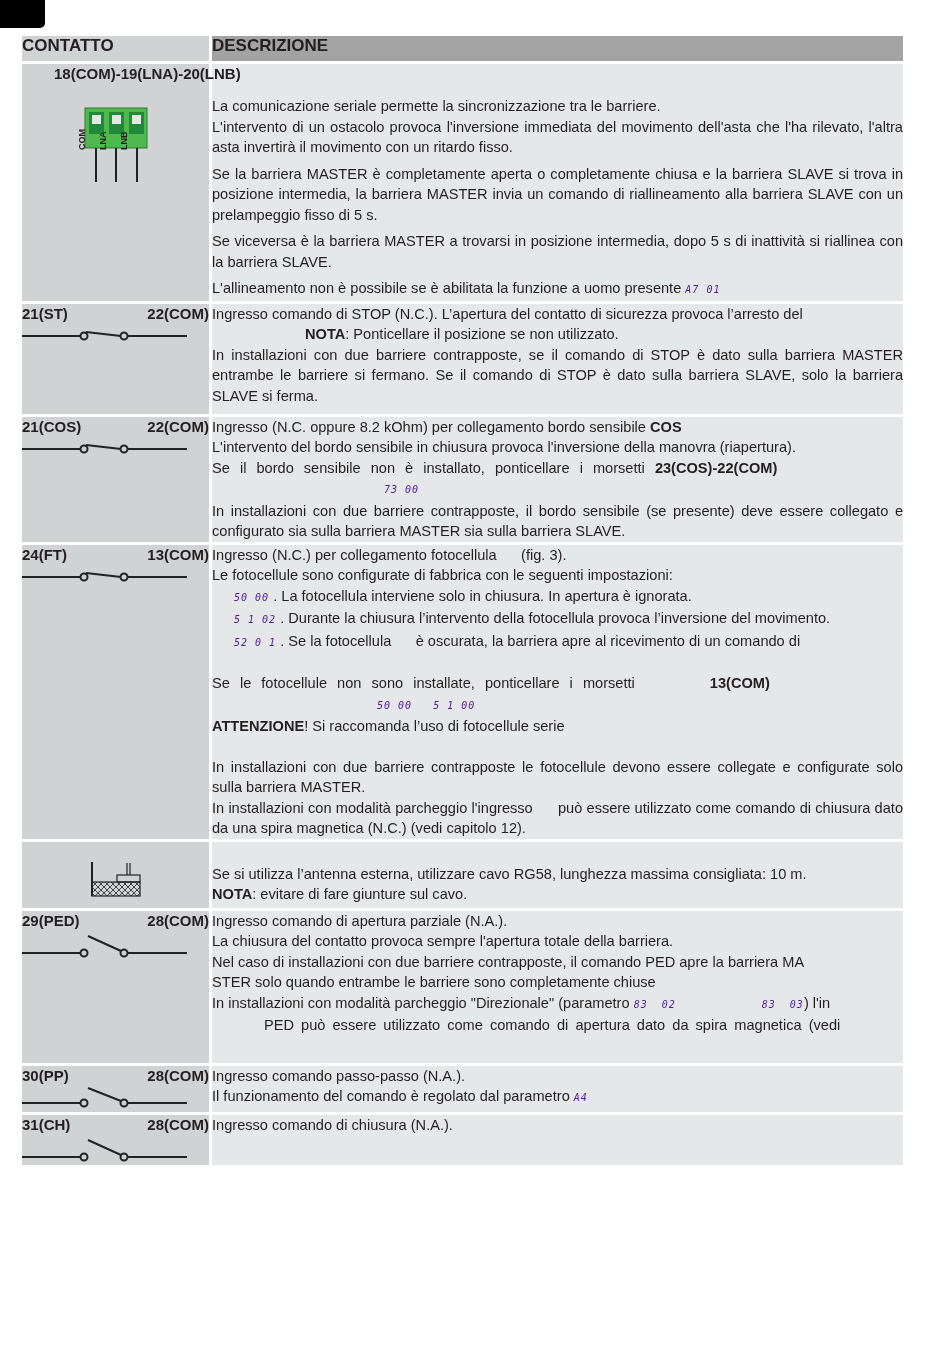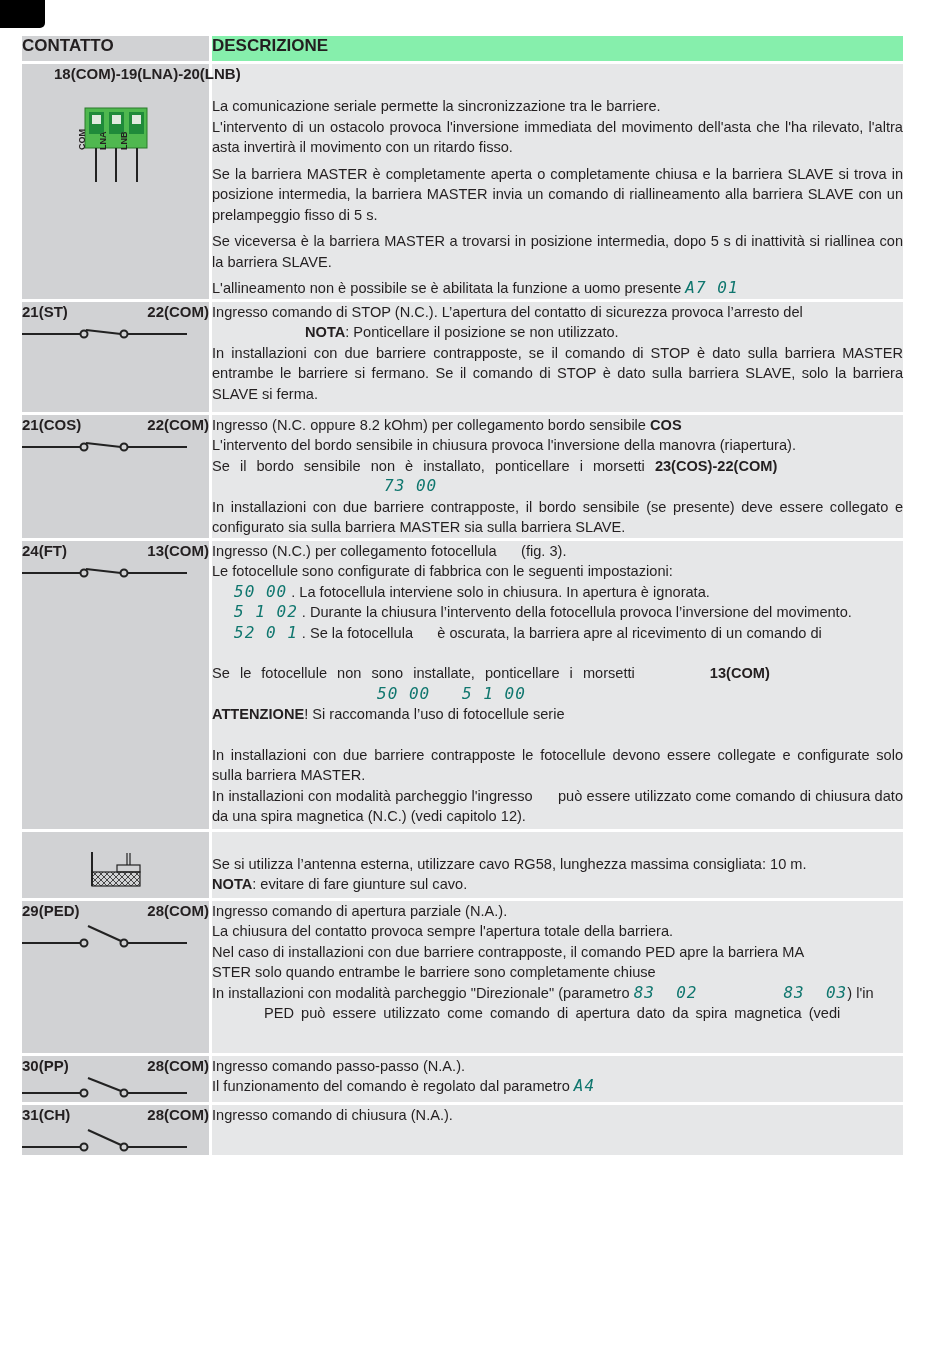--- a/index.html
+++ b/index.html
@@ -7,33 +7,33 @@
            font-family: "Liberation Sans", sans-serif; color: #231f20; }
     .page-tab { position: absolute; left: 0; top: 0; width: 45px; height: 28px;
                 background: #000; border-bottom-right-radius: 5px; }
     table.contacts { position: absolute; left: 22px; top: 33px; width: 881px;
                      border-collapse: separate; border-spacing: 0 3px; table-layout: fixed; }
     table.contacts td, table.contacts th { vertical-align: top; padding: 0; }
     col.c1 { width: 190px; }
     col.c2 { width: 691px; }
     th.h-left { background: #d1d2d4; border-right: 3px solid #fff; text-align: left;
                 font-size: 17px; font-weight: bold; padding: 5px 6px; height: 25px; }
-    th.h-right { background: #86efac; text-align: left;
+    th.h-right { background: #a3a3a3; text-align: left;
                  font-size: 17px; font-weight: bold; padding: 5px 6px; }
     td.left { background: #d1d2d4; border-right: 3px solid #fff; padding: 4px 5px; }
     td.right { background: #e6e7e8; padding: 4px 5px 2px 5px; font-size: 14.6px;
                line-height: 20.5px; text-align: justify; }
     .term-row { display: flex; justify-content: space-between; font-weight: bold;
                 font-size: 15px; line-height: 20px; }
     .term-single { font-weight: bold; font-size: 15px; line-height: 20px; padding-left: 32px; }
     .switch { display: block; margin-top: 3px; }
     .p { margin: 0; }
     .gap { margin-top: 6px; }
-    .seg { font-family: "DejaVu Sans Mono", monospace; font-style: italic; font-size: 16px;
-           letter-spacing: 1px; color: #0f766e; }
+    .seg { font-family: "DejaVu Sans Mono", monospace; font-style: italic; font-size: 10px;
+           letter-spacing: 1px; color: #4c1d95; }
     b { font-weight: bold; }
     .indent { padding-left: 22px; }
     .indent-big { padding-left: 165px; }
     .indent-ped { padding-left: 52px; }
     .blank { height: 20px; }
     .connector { margin: 22px 0 0 58px; display: block; }
     .antenna { display: block; margin: 18px auto 0 auto; }
   </style>
 </head>
 <body>

